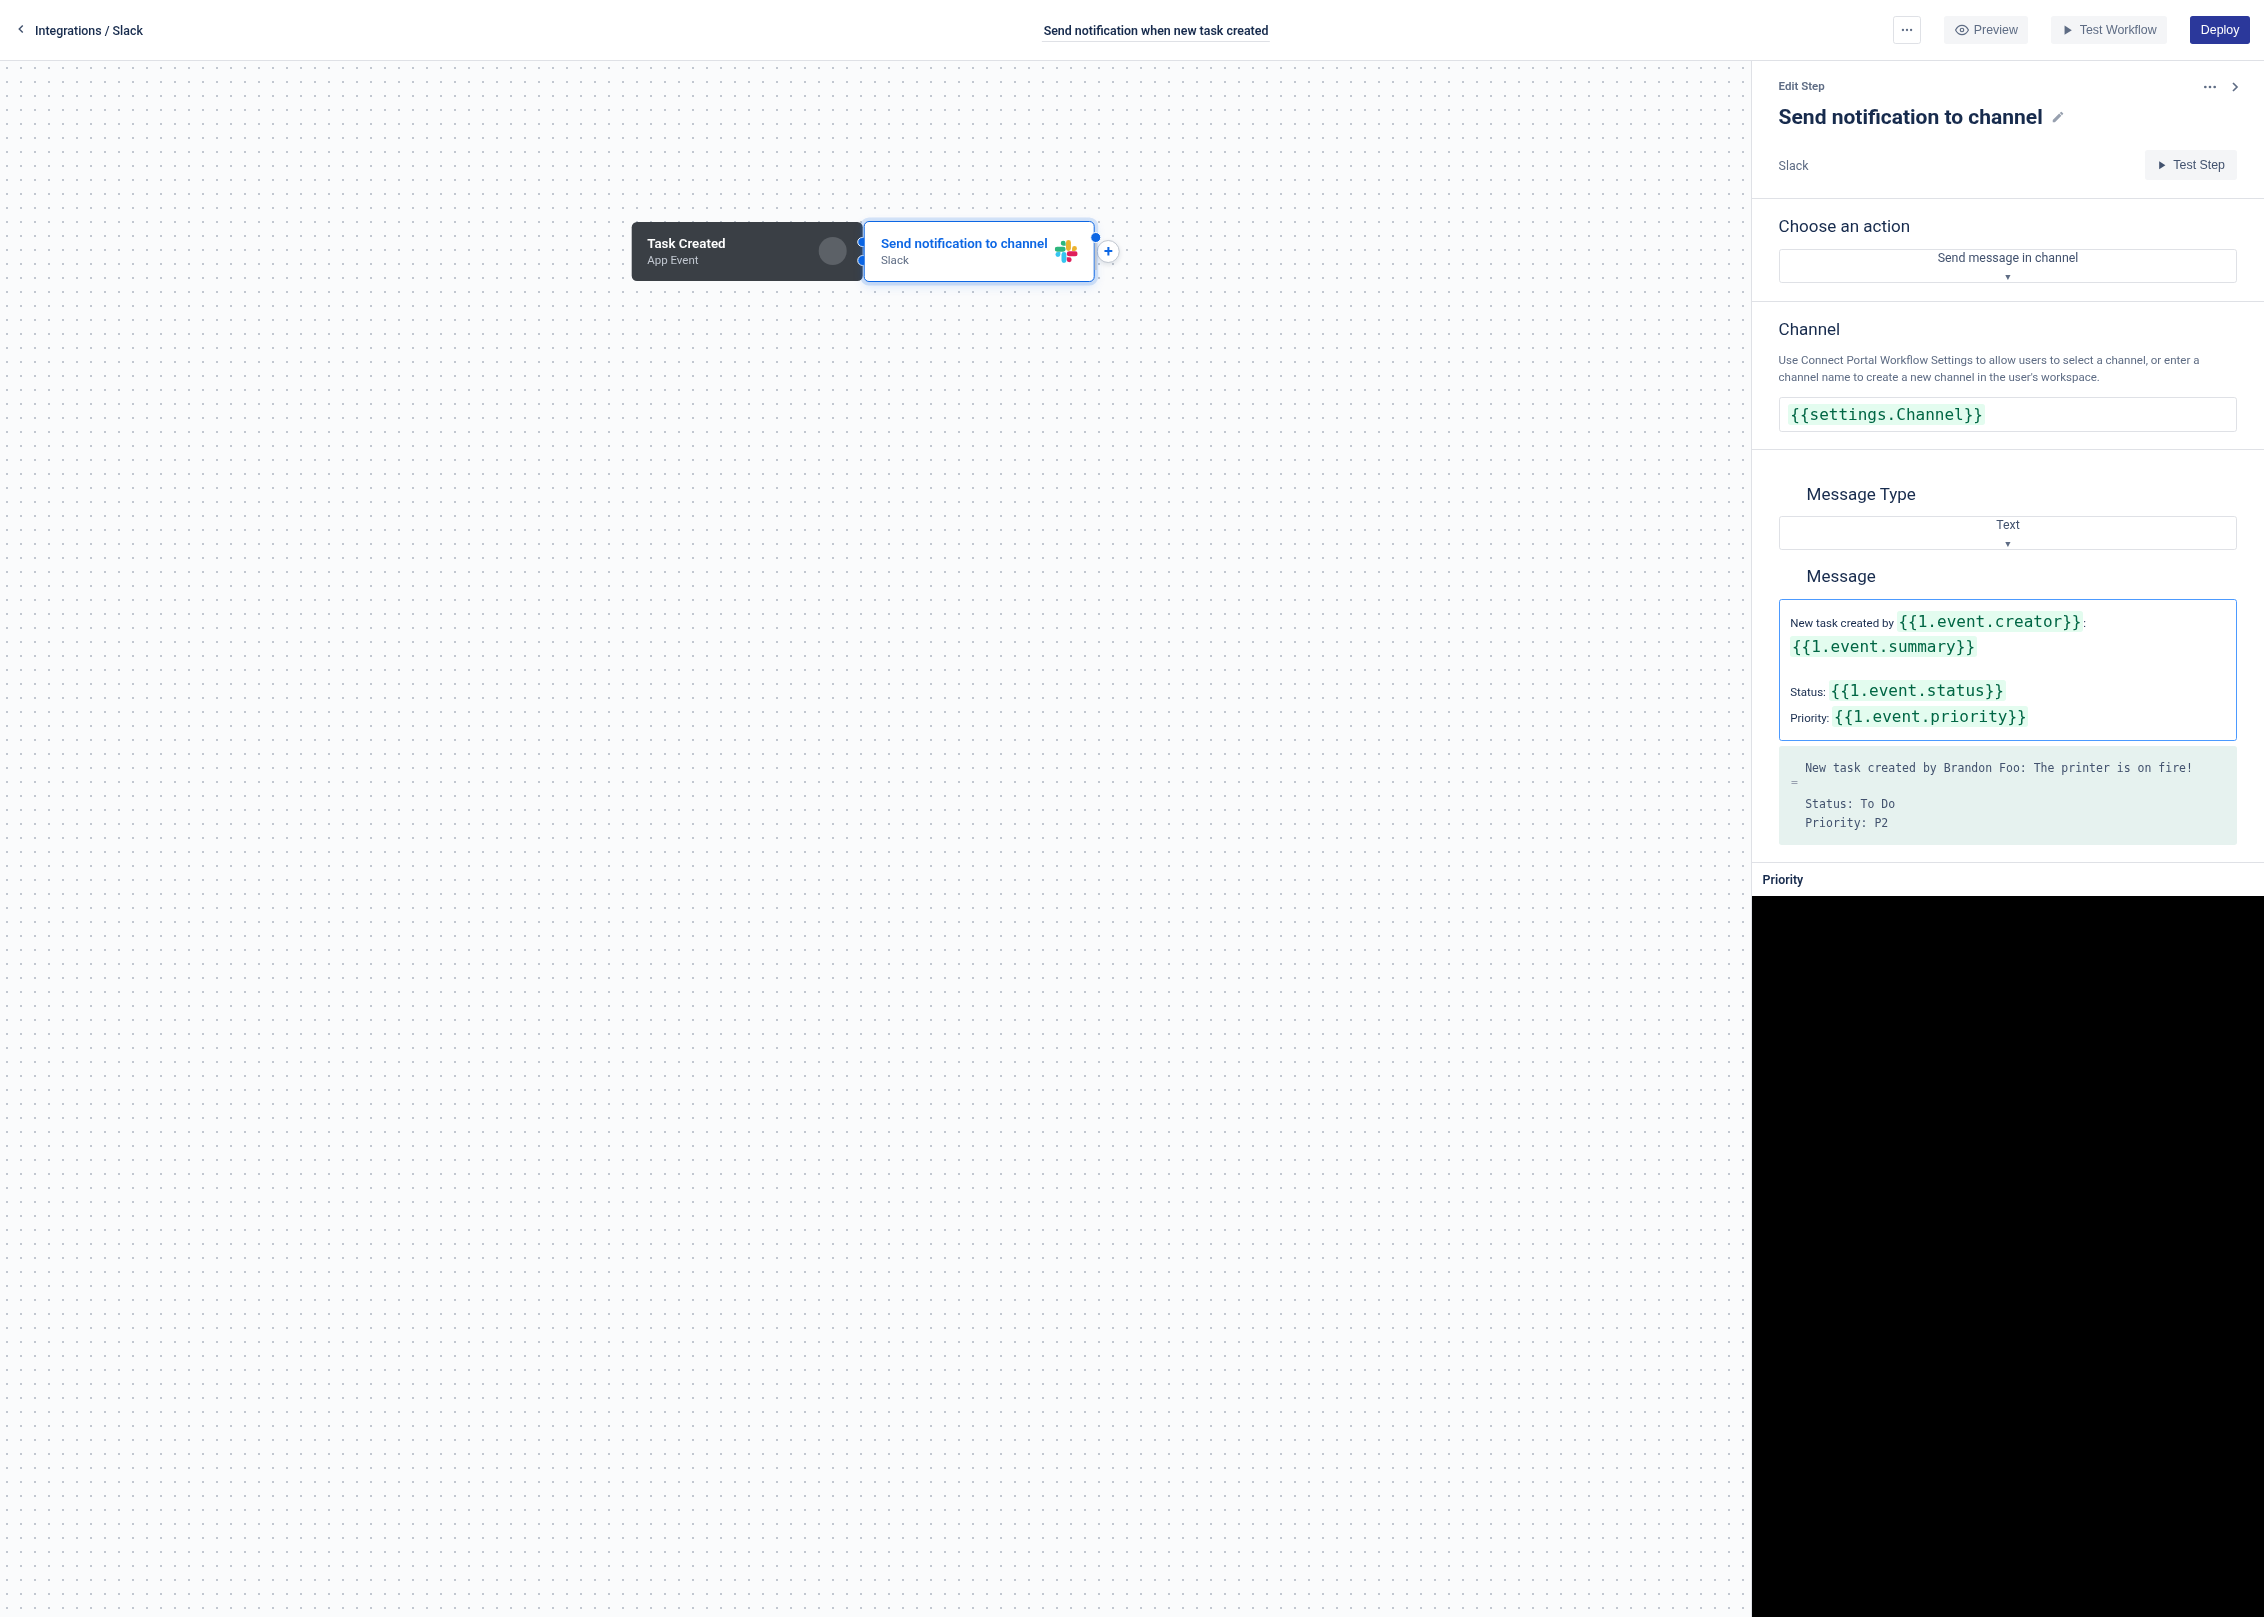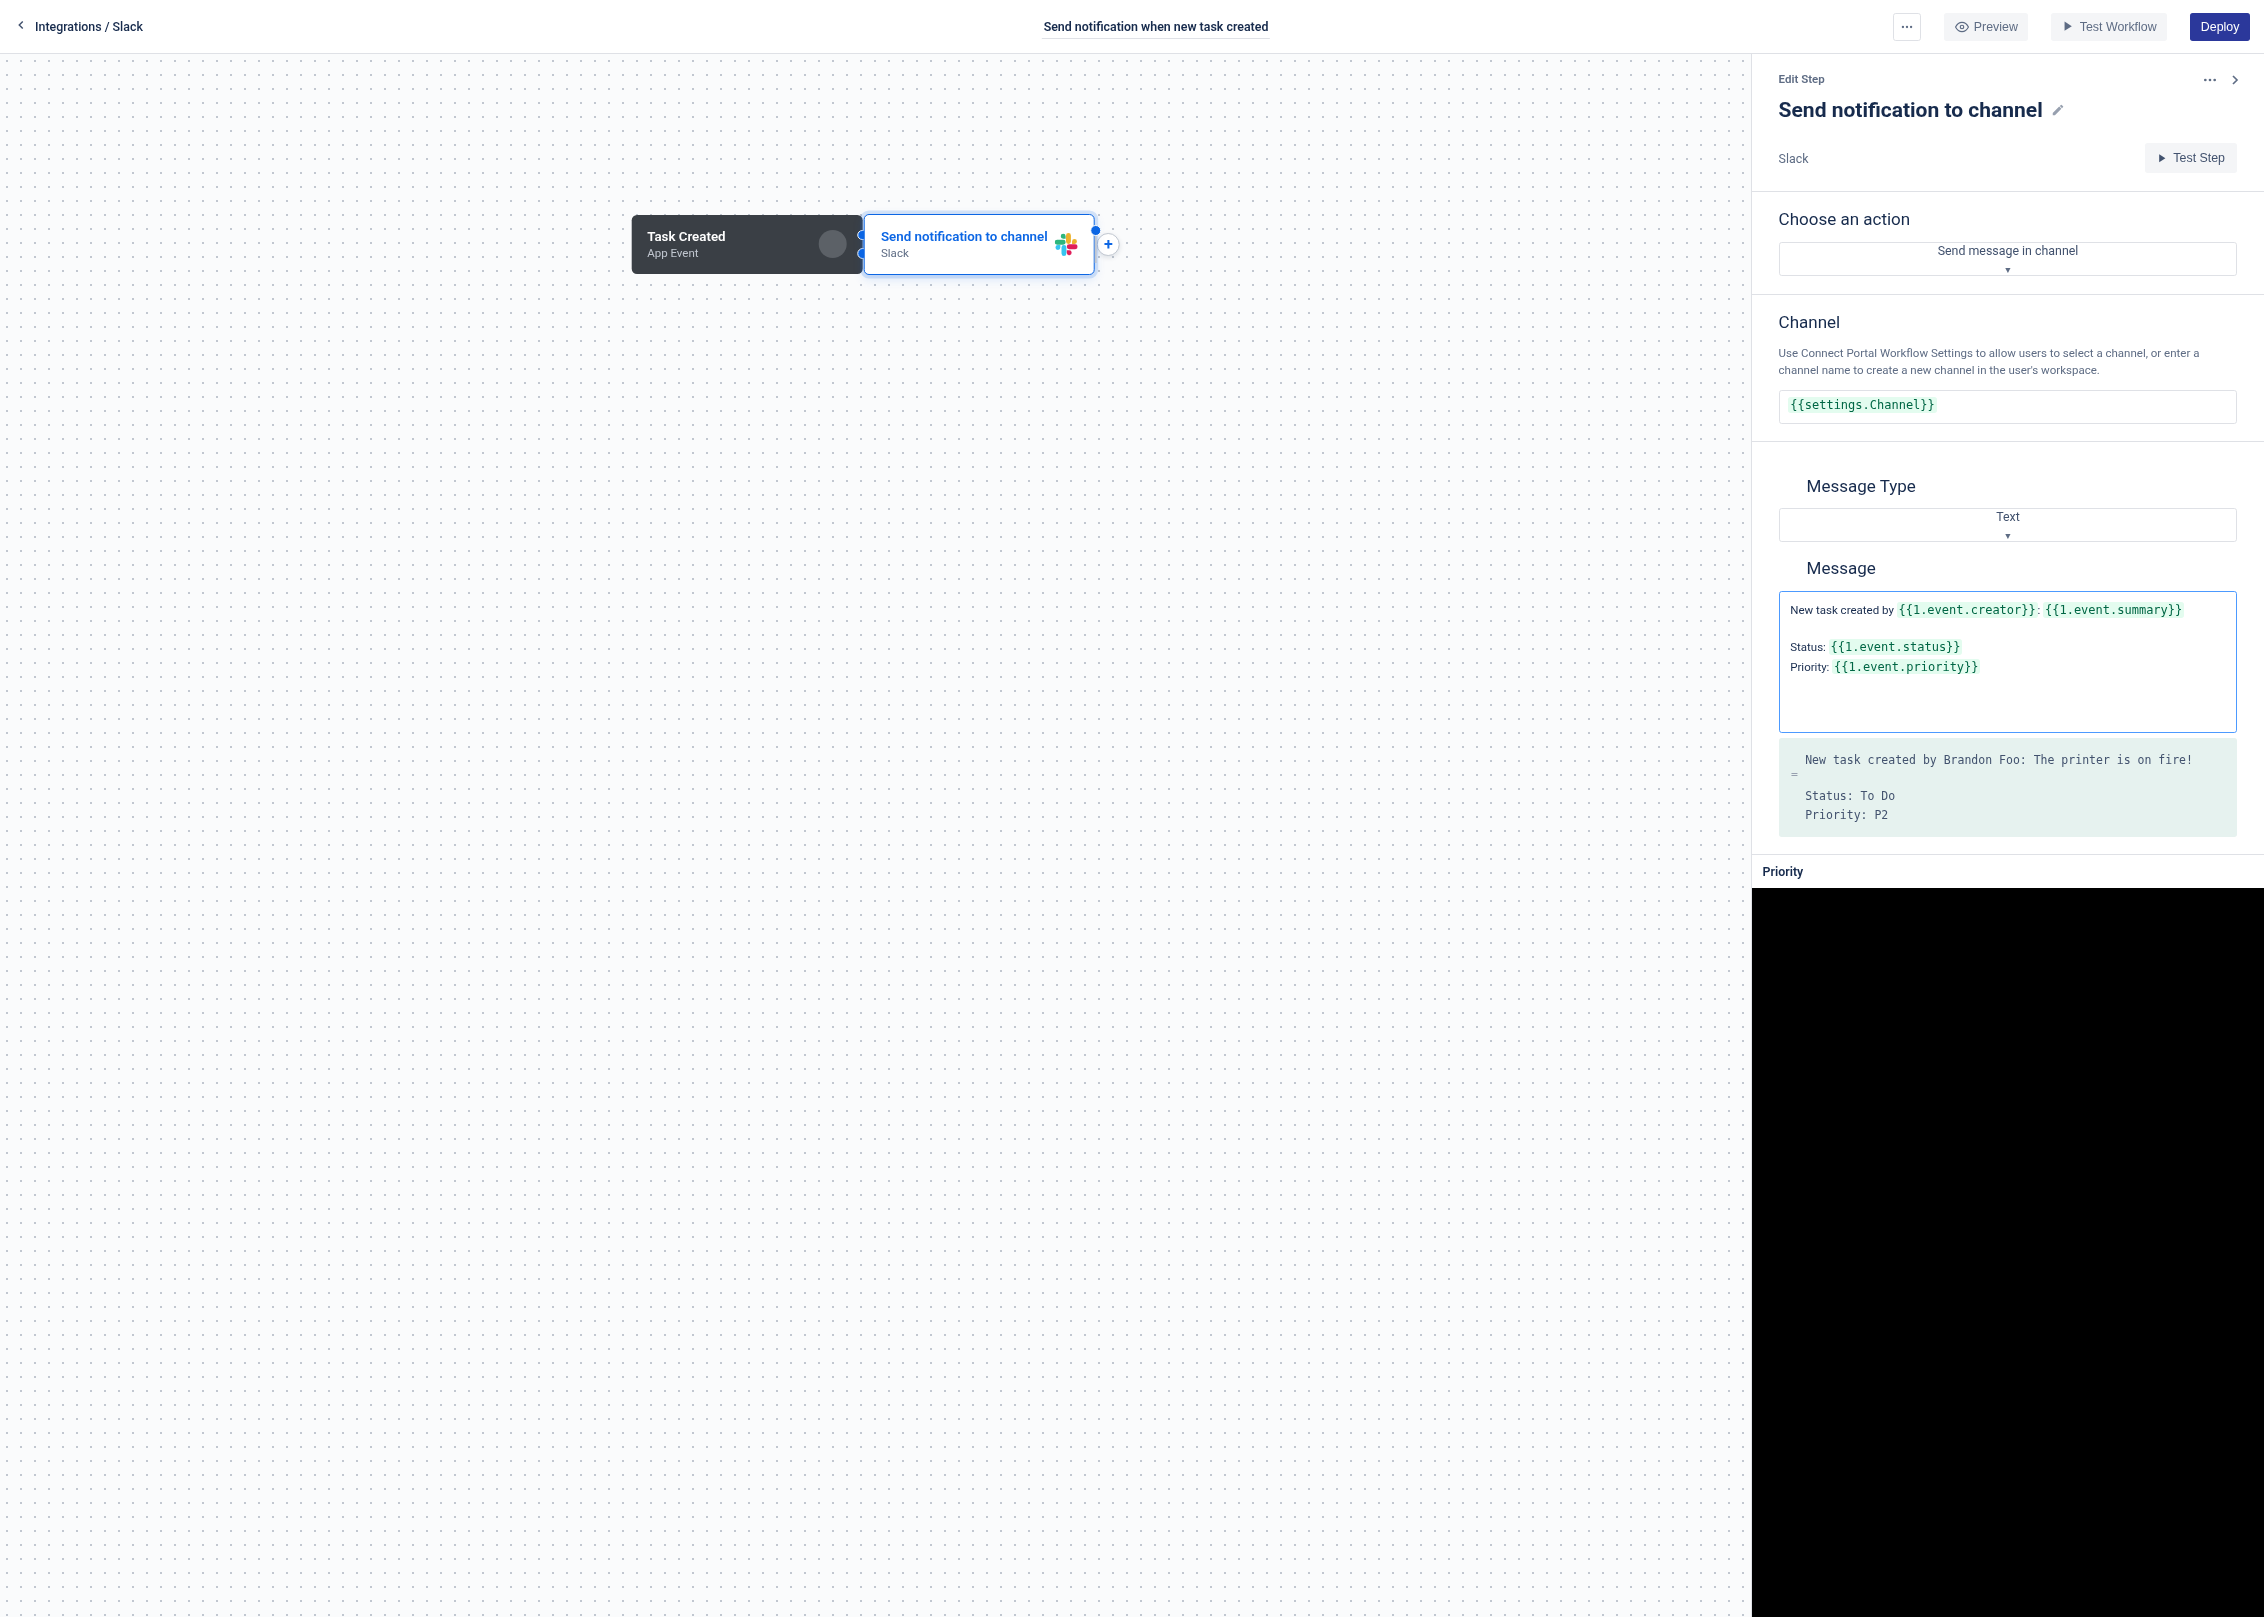--- a/index.html
+++ b/index.html
@@ -1,18 +1,18 @@
 <!DOCTYPE html>
 <html style="font-size:14px"><head>
 <meta charset="utf-8">
 <style>
 * { box-sizing: border-box; margin: 0; padding: 0; }
 body { font-family: -apple-system, BlinkMacSystemFont, "Segoe UI", Roboto, Helvetica, Arial, sans-serif; font-size: 12.4px; color: #172b4d; background: #fff; }
 
-.header { display: flex; align-items: center; justify-content: space-between; height: 54px; padding: 0 14px; border-bottom: 0.9px solid #dfe1e6; background: #fff; }
+.header { display: flex; align-items: center; justify-content: space-between; height: 61px; padding: 0 14px; border-bottom: 0.9px solid #dfe1e6; background: #fff; }
 .header-left { display: flex; align-items: center; gap: 7px; }
 .back-icon { cursor: pointer; color: #42526e; }
 .breadcrumb { color: #172b4d; font-weight: 500; }
 .header-center { position: absolute; left: 50%; transform: translateX(-50%); }
 .workflow-title { font-weight: 600; color: #172b4d; border-bottom: 1.8px solid #dfe1e6; padding: 0 1.8px 3.5px 1.8px; margin-left: 48px; }
 .header-right { display: flex; align-items: center; gap: 23px; }
 
 .btn { display: inline-flex; align-items: center; gap: 5.3px; padding: 0 10.6px; height: 28px; border-radius: 2.7px; cursor: pointer; font-size: 12.4px; font-weight: 500; border: none; }
 .btn-ghost-icon { color: #5e6c84; background: #fff; border: 0.9px solid #dfe1e6; width: 28px; padding: 0; justify-content: center; }
 .btn-subtle { color: #5e6c84; background: #f4f5f7; }
@@ -65,21 +65,21 @@
 .test-step-btn { background: #f4f5f7; color: #42526e; height: 30px; padding: 0 12.4px; }
 
 .section-title { font-size: 17px; font-weight: 400; color: #172b4d; margin-bottom: 12.4px; }
 .select-box { width: 100%; height: 34px; border: 0.9px solid #dfe1e6; border-radius: 2.7px; background: #fff; display: flex; align-items: center; justify-content: space-between; padding: 0 10.6px; font-size: 12.4px; color: #42526e; cursor: pointer; flex-direction: column; }
 .select-caret { color: #5e6c84; font-size: 8.9px; }
 
 .help-text { font-size: 11.5px; color: #5e6c84; line-height: 1.5; margin-bottom: 10.6px; }
 
 .input-box { width: 100%; min-height: 34px; border: 0.9px solid #dfe1e6; border-radius: 2.7px; background: #fff; padding: 7px 8.9px; font-size: 11.5px; }
 
-.token { display: inline; background: #e3fcef; color: #006644; font-family: ui-monospace, SFMono-Regular, Menlo, monospace; font-size: 12px; border-radius: 2.7px; padding: 0.9px 1.8px; }
+.token { display: inline; background: #e3fcef; color: #006644; font-family: ui-monospace, SFMono-Regular, Menlo, monospace; font-size: 16px; border-radius: 2.7px; padding: 0.9px 1.8px; }
 
 .message-section .section-title { margin-top: 16px; margin-left: 28px; }
 .message-editor { width: 100%; min-height: 142px; border: 1.8px solid #4c9aff; border-radius: 2.7px; background: #fff; padding: 8.9px 10.6px; font-size: 11.5px; line-height: 1.6; color: #172b4d; }
 
 .preview-box { background: #e6f2ef; border-radius: 2.7px; padding: 12.4px 26.6px; font-family: ui-monospace, SFMono-Regular, Menlo, monospace; font-size: 11.5px; color: #42526e; line-height: 1.6; white-space: pre; margin-top: 5.3px; position: relative; }
 .preview-box .eq { position: absolute; left: 12.4px; top: 26.6px; color: #97a0af; }
 .footer-tag { background: #fff; border-top: 0.9px solid #dfe1e6; padding: 8.9px 10.6px; font-size: 12.4px; font-weight: 600; color: #172b4d; }
 </style>
 </head>
 <body>

